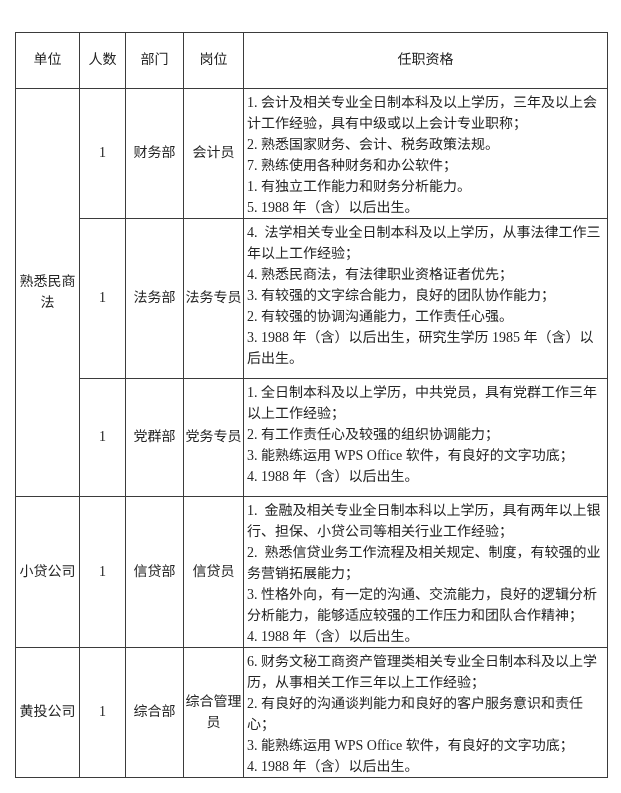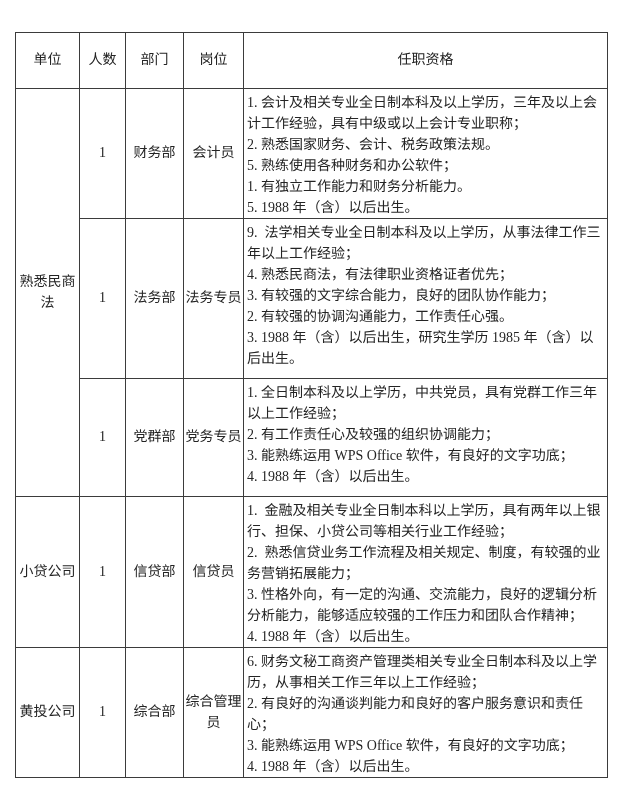--- a/index.html
+++ b/index.html
@@ -75,32 +75,32 @@
     </tr>
 
     <tr class="h-r1">
       <td class="c-center" rowspan="3">熟悉民商法</td>
       <td class="c-center">1</td>
       <td class="c-center">财务部</td>
       <td class="c-center">会计员</td>
       <td class="c-qual">
         <div class="qual-line">1. 会计及相关专业全日制本科及以上学历，三年及以上会计工作经验，具有中级或以上会计专业职称；</div>
         <div class="qual-line">2. 熟悉国家财务、会计、税务政策法规。</div>
-        <div class="qual-line">5. 熟练使用各种财务和办公软件；</div>
+        <div class="qual-line">7. 熟练使用各种财务和办公软件；</div>
         <div class="qual-line">1. 有独立工作能力和财务分析能力。</div>
         <div class="qual-line">5. 1988 年（含）以后出生。</div>
       </td>
     </tr>
 
     <tr class="h-r2">
       <td class="c-center">1</td>
       <td class="c-center">法务部</td>
       <td class="c-center">法务专员</td>
       <td class="c-qual">
-        <div class="qual-line">9.  法学相关专业全日制本科及以上学历，从事法律工作三年以上工作经验；</div>
+        <div class="qual-line">4.  法学相关专业全日制本科及以上学历，从事法律工作三年以上工作经验；</div>
         <div class="qual-line">4. 熟悉民商法，有法律职业资格证者优先；</div>
         <div class="qual-line">3. 有较强的文字综合能力，良好的团队协作能力；</div>
         <div class="qual-line">2. 有较强的协调沟通能力，工作责任心强。</div>
         <div class="qual-line">3. 1988 年（含）以后出生，研究生学历 1985 年（含）以后出生。</div>
       </td>
     </tr>
 
     <tr class="h-r3">
       <td class="c-center">1</td>
       <td class="c-center">党群部</td>

